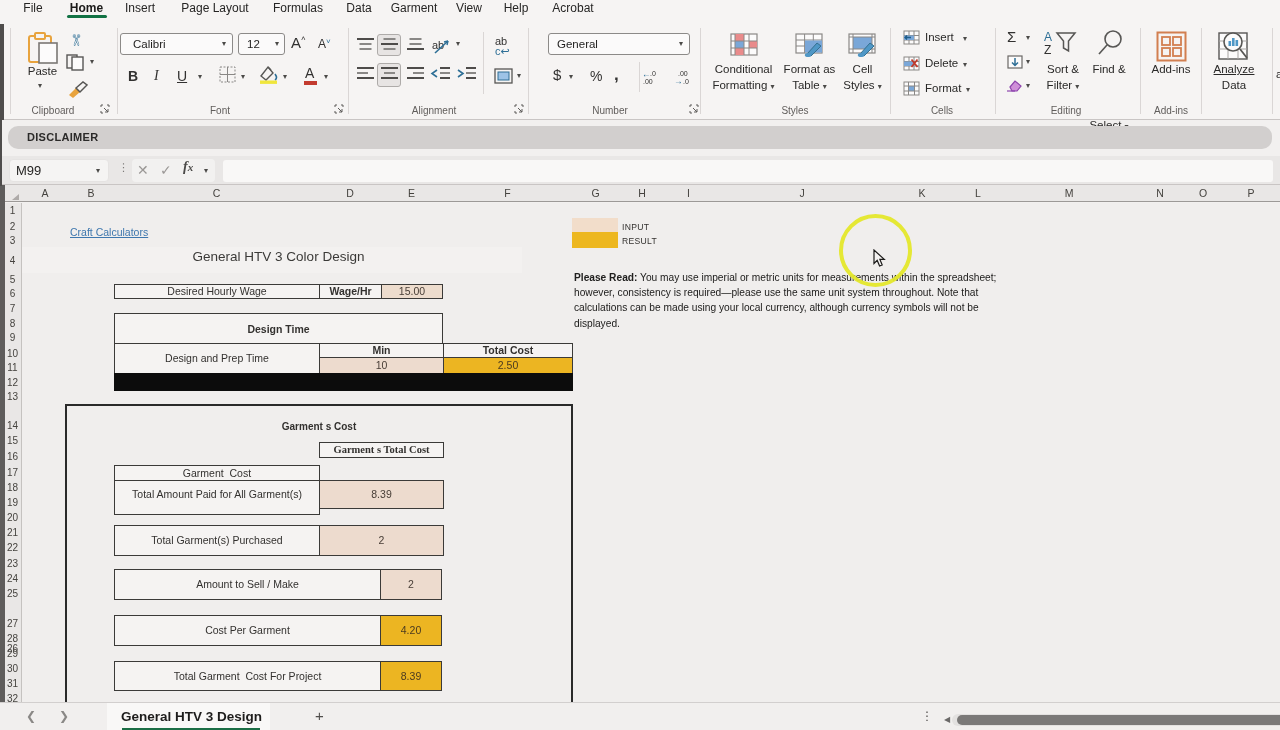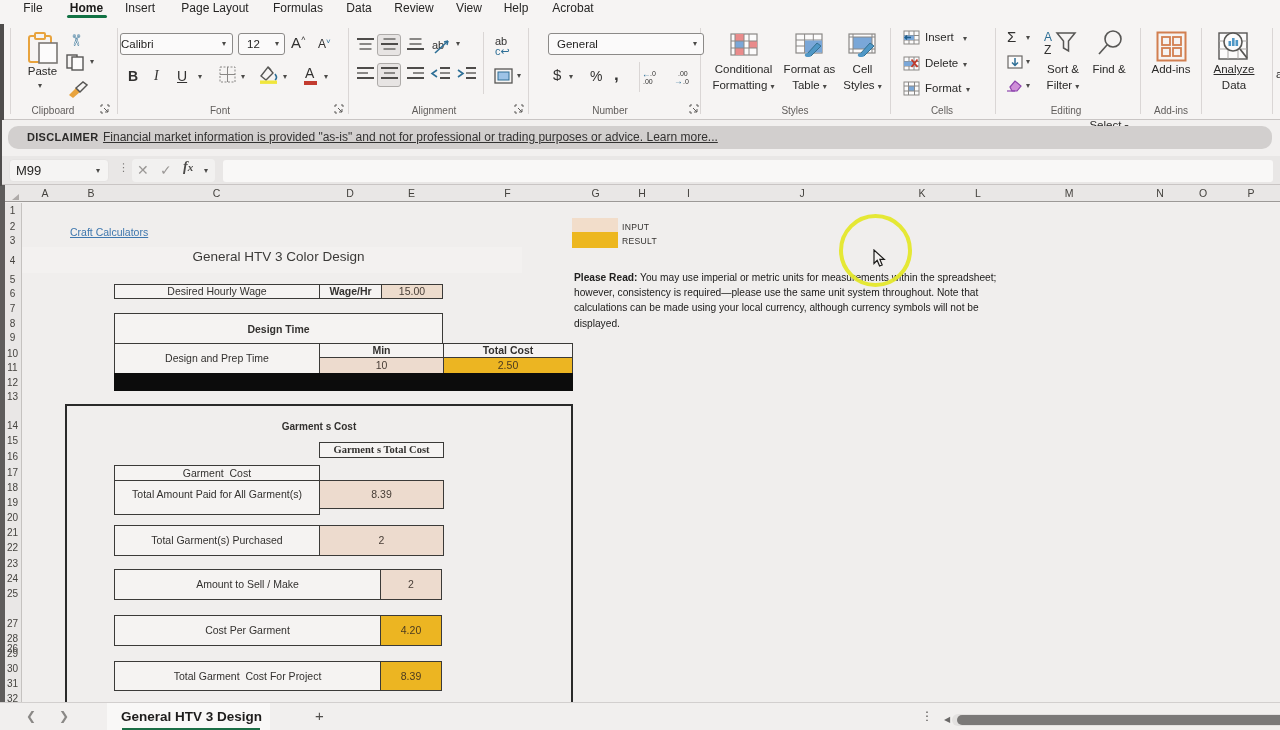--- a/index.html
+++ b/index.html
@@ -40,21 +40,21 @@
 </head>
 <body>
 <div id="app">
   <div id="menubar">
     <div class="mtab" style="left:18px;width:30px;">File</div>
     <div class="mtab home" style="left:64px;width:45px;">Home</div>
     <div class="mtab" style="left:120px;width:40px;">Insert</div>
     <div class="mtab" style="left:174px;width:82px;">Page Layout</div>
     <div class="mtab" style="left:268px;width:60px;">Formulas</div>
     <div class="mtab" style="left:342px;width:34px;">Data</div>
-    <div class="mtab" style="left:390px;width:48px;">Review</div>
+    <div class="mtab" style="left:390px;width:48px;">Garment</div>
     <div class="mtab" style="left:452px;width:34px;">View</div>
     <div class="mtab" style="left:500px;width:32px;">Help</div>
     <div class="mtab" style="left:548px;width:50px;">Acrobat</div>
     <div class="homeline"></div>
   </div>
   <div id="ribbon">
 
     <div class="vsep" style="left:10px;"></div>
     <div class="vsep" style="left:117px;"></div>
     <div class="vsep" style="left:348px;"></div>
@@ -84,21 +84,21 @@
       <path d="M10 7 L17 1 L21 4 L14 11 Z" fill="none" stroke="#575654" stroke-width="1.5"></path>
     </svg>
     <div class="glabel" style="left:-7px;">Clipboard</div>
     <div class="launch" style="left:100px;">
         <svg width="10" height="10">
           <path d="M1 3 V1 H3 M7 1 H9 V3 M1 7 V9 H3" stroke="#5c5a58" fill="none"></path>
           <path d="M4 4 L8 8 M8 8 V5 M8 8 H5" stroke="#5c5a58" fill="none"></path>
         </svg>
       </div>
 
-    <div class="combo" style="left:120px;top:9px;width:113px;height:22px;line-height:20px;padding-left:0;">Calibri<span class="chev" style="position:absolute;right:6px;">▾</span></div>
+    <div class="combo" style="left:120px;top:9px;width:113px;height:22px;line-height:20px;padding-left:12px;">Calibri<span class="chev" style="position:absolute;right:6px;">▾</span></div>
     <div class="combo" style="left:238px;top:9px;width:47px;height:22px;line-height:20px;padding-left:8px;">12<span class="chev" style="position:absolute;right:5px;">▾</span></div>
     <div class="abs" style="left:291px;top:10px;font-size:15px;color:#323130;">A<span style="font-size:8px;vertical-align:7px;">˄</span></div>
     <div class="abs" style="left:318px;top:13px;font-size:12px;color:#323130;">A<span style="font-size:8px;vertical-align:4px;color:#2e6f96;">˅</span></div>
     <div class="abs" style="left:128px;top:44px;font-size:14px;font-weight:700;color:#323130;">B</div>
     <div class="abs" style="left:154px;top:44px;font-size:14px;font-style:italic;font-family:'Liberation Serif',serif;color:#323130;">I</div>
     <div class="abs" style="left:177px;top:44px;font-size:14px;text-decoration:underline;color:#323130;">U</div>
     <div class="abs chev" style="left:198px;top:48px;">▾</div>
     <svg class="abs" style="left:219px;top:42px;" width="17" height="17" viewBox="0 0 17 17">
       <rect x="1" y="1" width="15" height="15" fill="none" stroke="#8a8886" stroke-width="1" stroke-dasharray="2 1.5"></rect>
       <path d="M8.5 1 V16 M1 8.5 H16" stroke="#8a8886" stroke-width="1"></path>
@@ -180,21 +180,21 @@
     </svg>
     <div class="abs chev" style="left:517px;top:47px;">▾</div>
     <div class="glabel" style="left:374px;">Alignment</div>
     <div class="launch" style="left:514px;">
         <svg width="10" height="10">
           <path d="M1 3 V1 H3 M7 1 H9 V3 M1 7 V9 H3" stroke="#5c5a58" fill="none"></path>
           <path d="M4 4 L8 8 M8 8 V5 M8 8 H5" stroke="#5c5a58" fill="none"></path>
         </svg>
       </div>
 
-    <div class="combo" style="left:548px;top:9px;width:156px;height:22px;line-height:20px;padding-left:8px;">General<span class="chev" style="position:absolute;right:6px;">▾</span></div>
+    <div class="combo" style="left:548px;top:9px;width:142px;height:22px;line-height:20px;padding-left:8px;">General<span class="chev" style="position:absolute;right:6px;">▾</span></div>
     <div class="abs" style="left:553px;top:42px;font-size:15px;color:#323130;">$</div>
     <div class="abs chev" style="left:569px;top:48px;">▾</div>
     <div class="abs" style="left:590px;top:44px;font-size:14px;color:#323130;">%</div>
     <div class="abs" style="left:614px;top:41px;font-size:17px;font-weight:700;color:#323130;">,</div>
     <svg class="abs" style="left:642px;top:44px;" width="24" height="17" viewBox="0 0 24 17">
       <text x="0" y="9" font-size="8.5" fill="#2e6f96">←</text>
         <text x="8" y="8" font-size="7" fill="#323130">.0</text>
       <text x="1" y="16" font-size="7" fill="#323130">.00</text>
     </svg>
     <svg class="abs" style="left:674px;top:44px;" width="24" height="17" viewBox="0 0 24 17">
@@ -311,21 +311,20 @@
       <rect x="14" y="8" width="2.6" height="8" fill="#4f97c6"></rect>
       <rect x="17.5" y="10" width="2.6" height="6" fill="#4f97c6"></rect>
       <path d="M22 19 L29 28" stroke="#575654" stroke-width="1.8"></path>
     </svg>
     <div class="abs rbtxt" style="left:1199px;top:39px;width:70px;text-align:center;text-decoration:underline;">Analyze</div>
     <div class="abs rbtxt" style="left:1199px;top:55px;width:70px;text-align:center;">Data</div>
     <div class="abs rbtxt" style="left:1276px;top:44px;">a</div>
   </div>
   <div id="disclaimer">
     <span style="position:absolute;left:19px;font-weight:700;font-size:11px;color:#2b2a29;letter-spacing:0.3px;">DISCLAIMER</span>
-    <span style="position:absolute;left:95px;font-size:12px;color:#333231;text-decoration:underline;">Financial market information is provided "as-is" and not for professional or trading purposes or advice. Learn more...</span>
   </div>
   <div id="fbar">
     <div class="abs" style="left:9px;top:3px;width:100px;height:23px;background:#f5f4f3;border:1px solid #e5e3e2;border-radius:4px;">
       <span style="position:absolute;left:6px;top:3px;font-size:13px;color:#262524;">M99</span>
       <span class="chev" style="position:absolute;right:8px;top:6px;">▾</span>
     </div>
     <div class="abs" style="left:132px;top:3px;width:83px;height:23px;background:#f2f1f0;border-radius:4px;"></div>
     <div class="abs" style="left:118px;top:8px;color:#7e7b79;font-size:11px;line-height:6px;">⋮</div>
     <div class="abs" style="left:137px;top:6px;color:#9b9896;font-size:14px;">✕</div>
     <div class="abs" style="left:160px;top:6px;color:#9b9896;font-size:14px;">✓</div>

